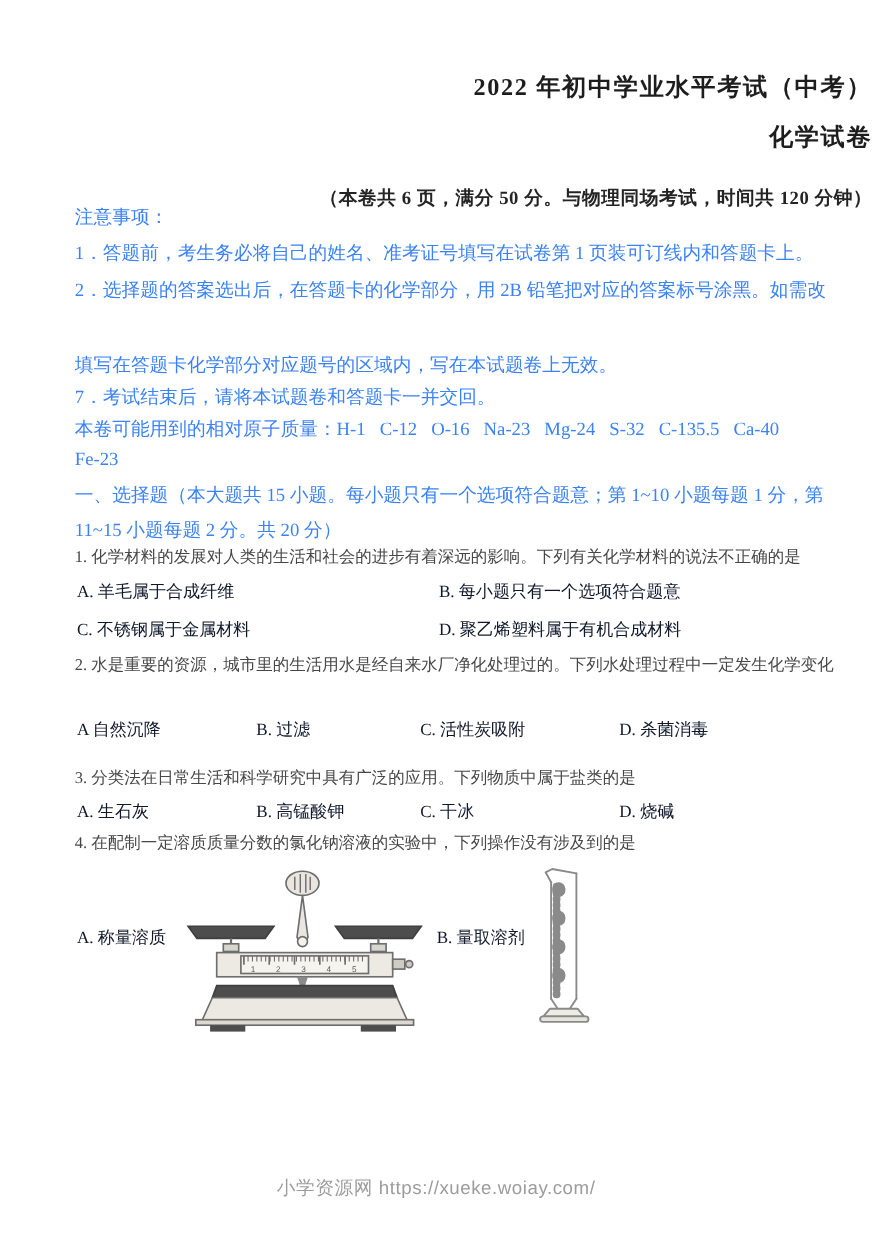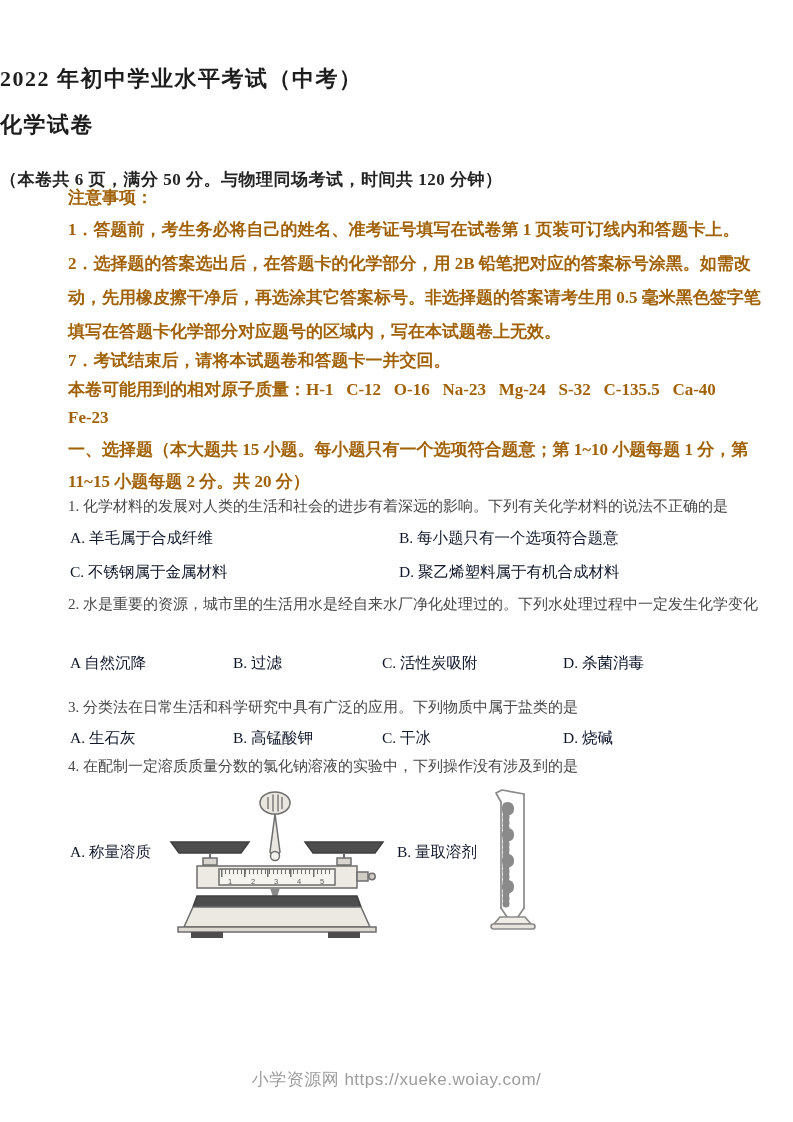--- a/index.html
+++ b/index.html
@@ -5,40 +5,40 @@
   html, body { margin: 0; padding: 0; background: #ffffff; }
   .page {
     position: relative;
     width: 793px;
     height: 1122px;
     background: #ffffff;
     font-family: "Liberation Serif", serif;
     overflow: hidden;
   }
   .abs { position: absolute; }
-  .t-center { left: 0; width: 793px; text-align: left; }
+  .t-center { left: 0; width: 793px; text-align: right; }
   .title {
     font-size: 22px;
     font-weight: 700;
     color: #1d1d1d;
     letter-spacing: 1.5px;
   }
   .info {
     font-size: 17px;
     font-weight: 700;
     color: #242424;
     letter-spacing: 0.5px;
     margin-top: 18px;
   }
   .bold-line {
     left: 68px;
     width: 680px;
     font-size: 17px;
-    font-weight: 700;
-    color: #a16207;
+    font-weight: 400;
+    color: #3b82f6;
     white-space: nowrap;
   }
   .pre { white-space: pre; }
   .q-line {
     left: 68px;
     width: 680px;
     font-size: 15px;
     color: #474747;
     white-space: nowrap;
   }
@@ -68,21 +68,20 @@
 
 <div class="page">
 
   <div class="abs t-center title" style="top:64px">2022 年初中学业水平考试（中考）</div>
   <div class="abs t-center title" style="top:110px">化学试卷</div>
   <div class="abs t-center info" style="top:150px">（本卷共 6 页，满分 50 分。与物理同场考试，时间共 120 分钟）</div>
 
   <div class="abs bold-line" style="top:186px">注意事项：</div>
   <div class="abs bold-line" style="top:218px">1．答题前，考生务必将自己的姓名、准考证号填写在试卷第 1 页装可订线内和答题卡上。</div>
   <div class="abs bold-line" style="top:252px">2．选择题的答案选出后，在答题卡的化学部分，用 2B 铅笔把对应的答案标号涂黑。如需改</div>
-  <div class="abs bold-line" style="top:286px">动，先用橡皮擦干净后，再选涂其它答案标号。非选择题的答案请考生用 0.5 毫米黑色签字笔</div>
   <div class="abs bold-line" style="top:320px">填写在答题卡化学部分对应题号的区域内，写在本试题卷上无效。</div>
   <div class="abs bold-line" style="top:349px">7．考试结束后，请将本试题卷和答题卡一并交回。</div>
 
   <div class="abs bold-line pre" style="top:378px">本卷可能用到的相对原子质量：H-1   C-12   O-16   Na-23   Mg-24   S-32   C-135.5   Ca-40</div>
   <div class="abs bold-line" style="top:408px">Fe-23</div>
 
   <div class="abs bold-line" style="top:438px">一、选择题（本大题共 15 小题。每小题只有一个选项符合题意；第 1~10 小题每题 1 分，第</div>
   <div class="abs bold-line" style="top:470px">11~15 小题每题 2 分。共 20 分）</div>
 
   <div class="abs q-line" style="top:497px">1. 化学材料的发展对人类的生活和社会的进步有着深远的影响。下列有关化学材料的说法不正确的是</div>

